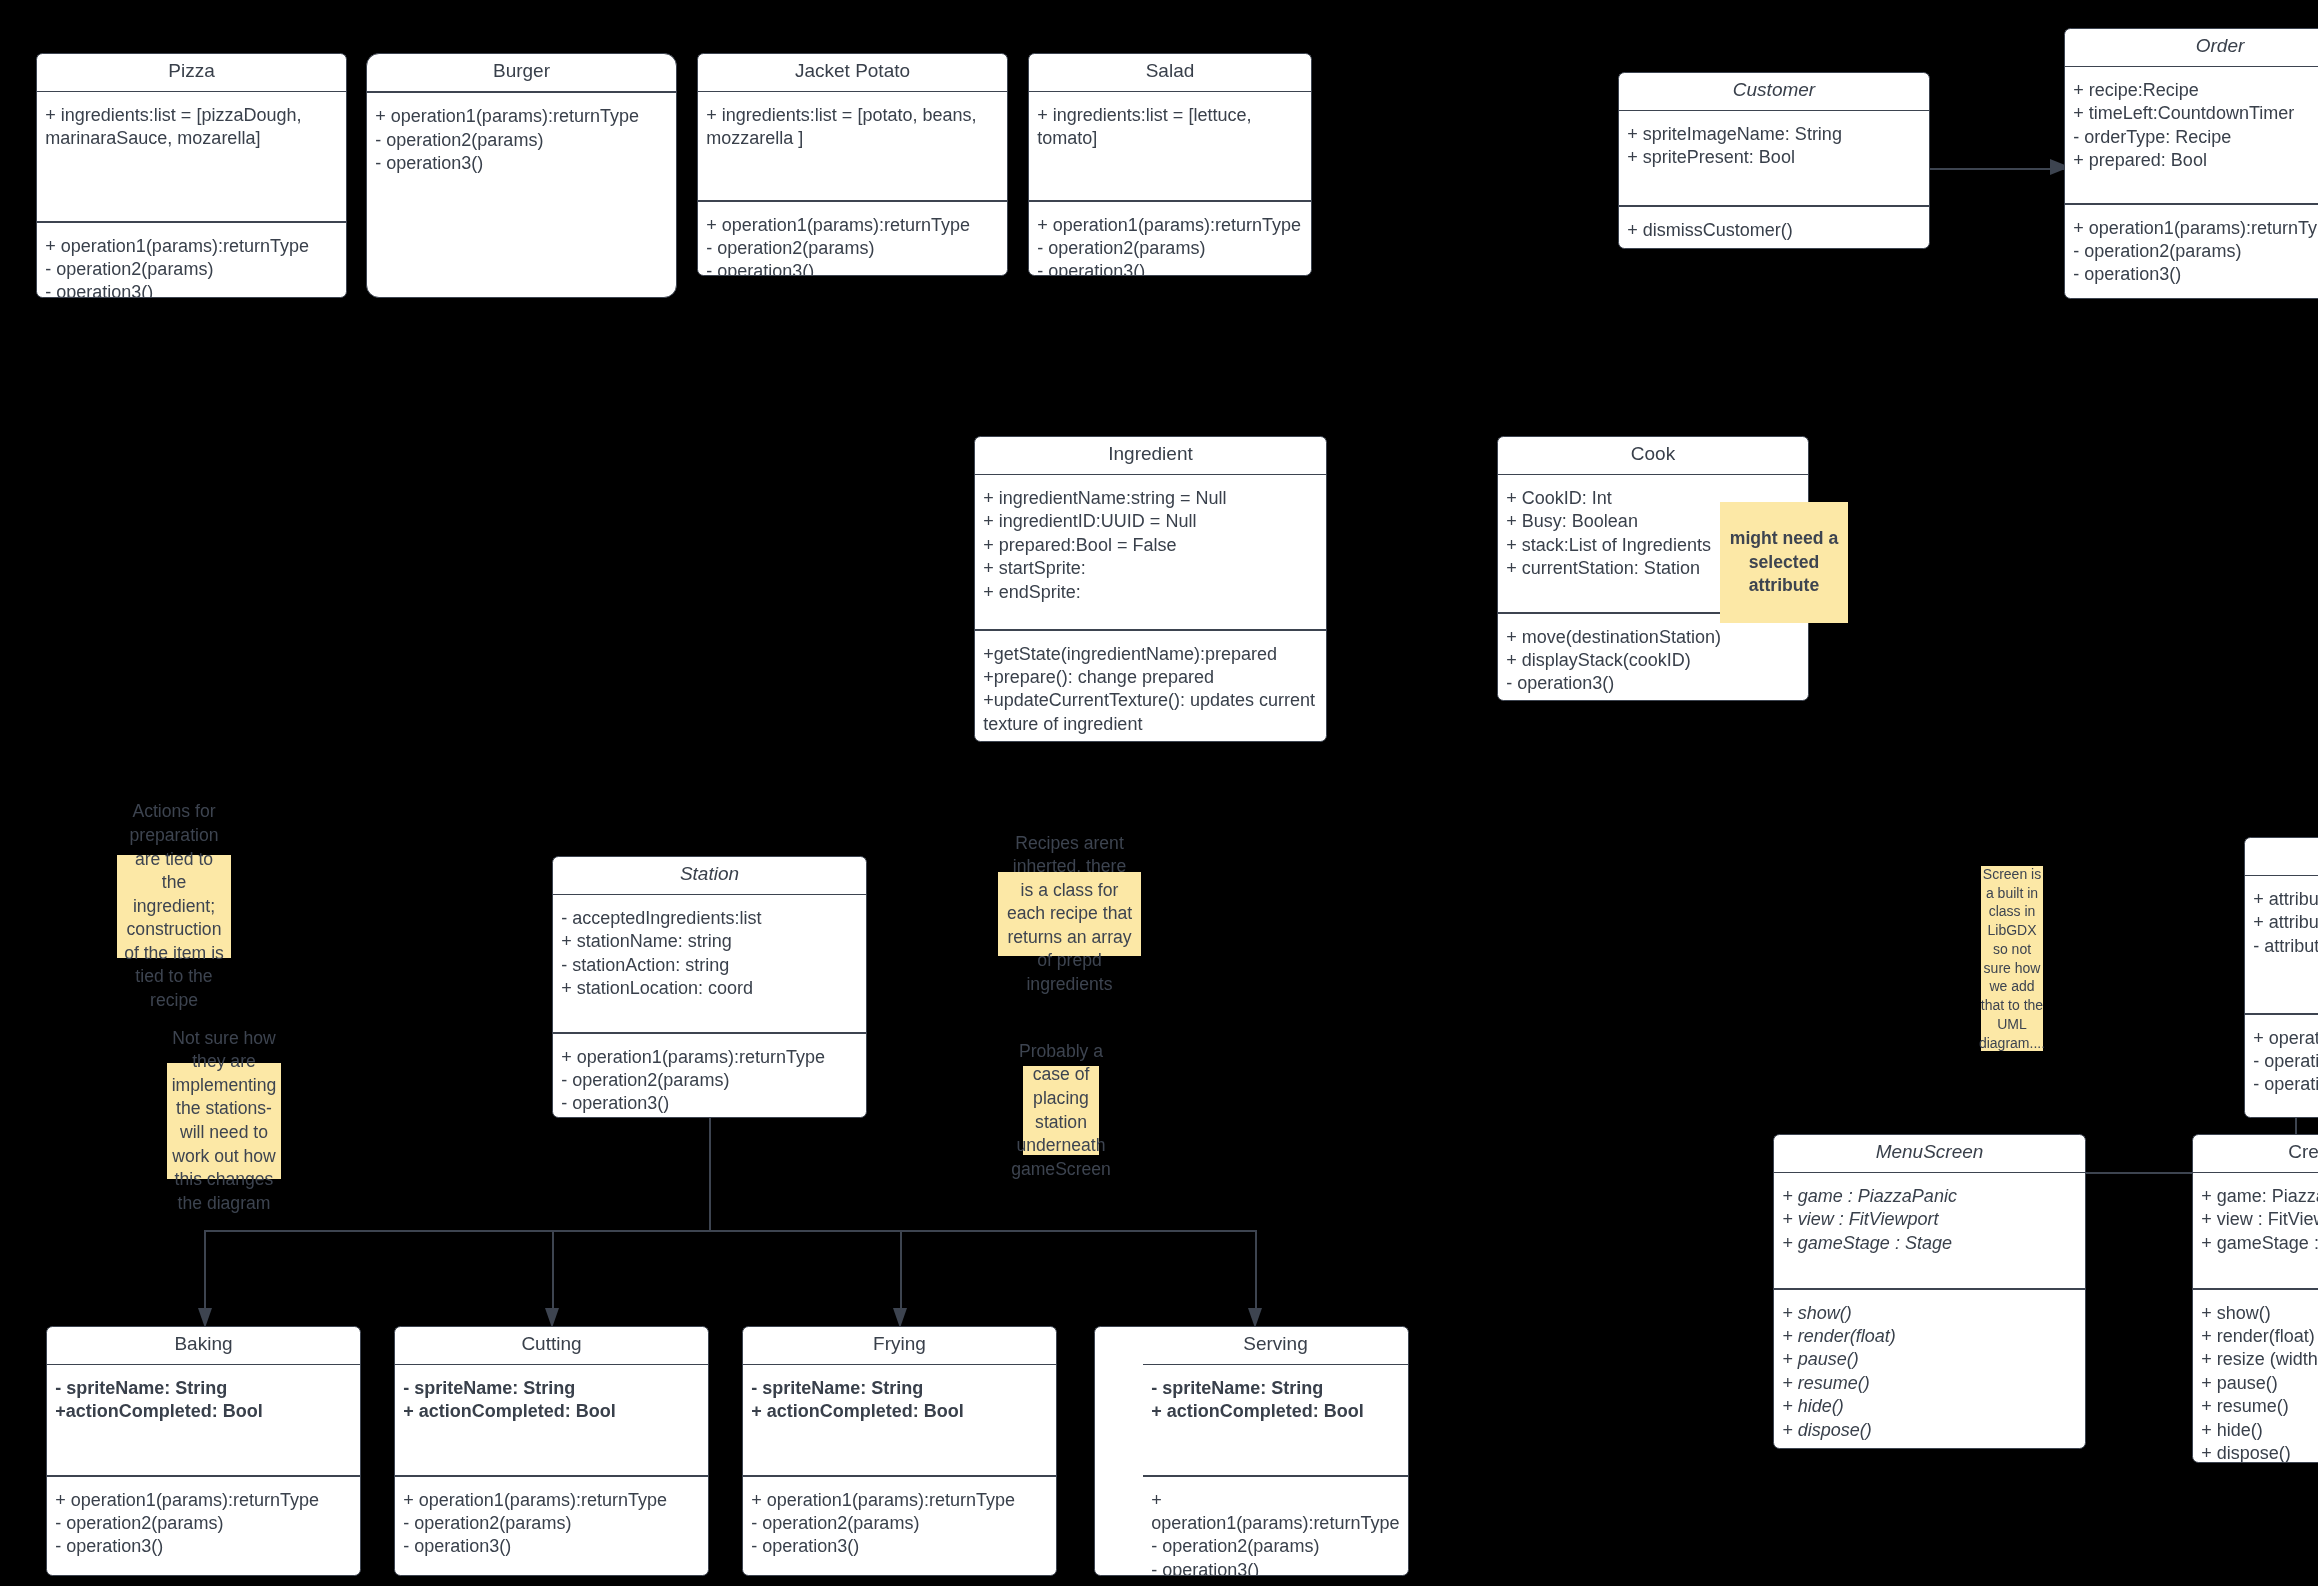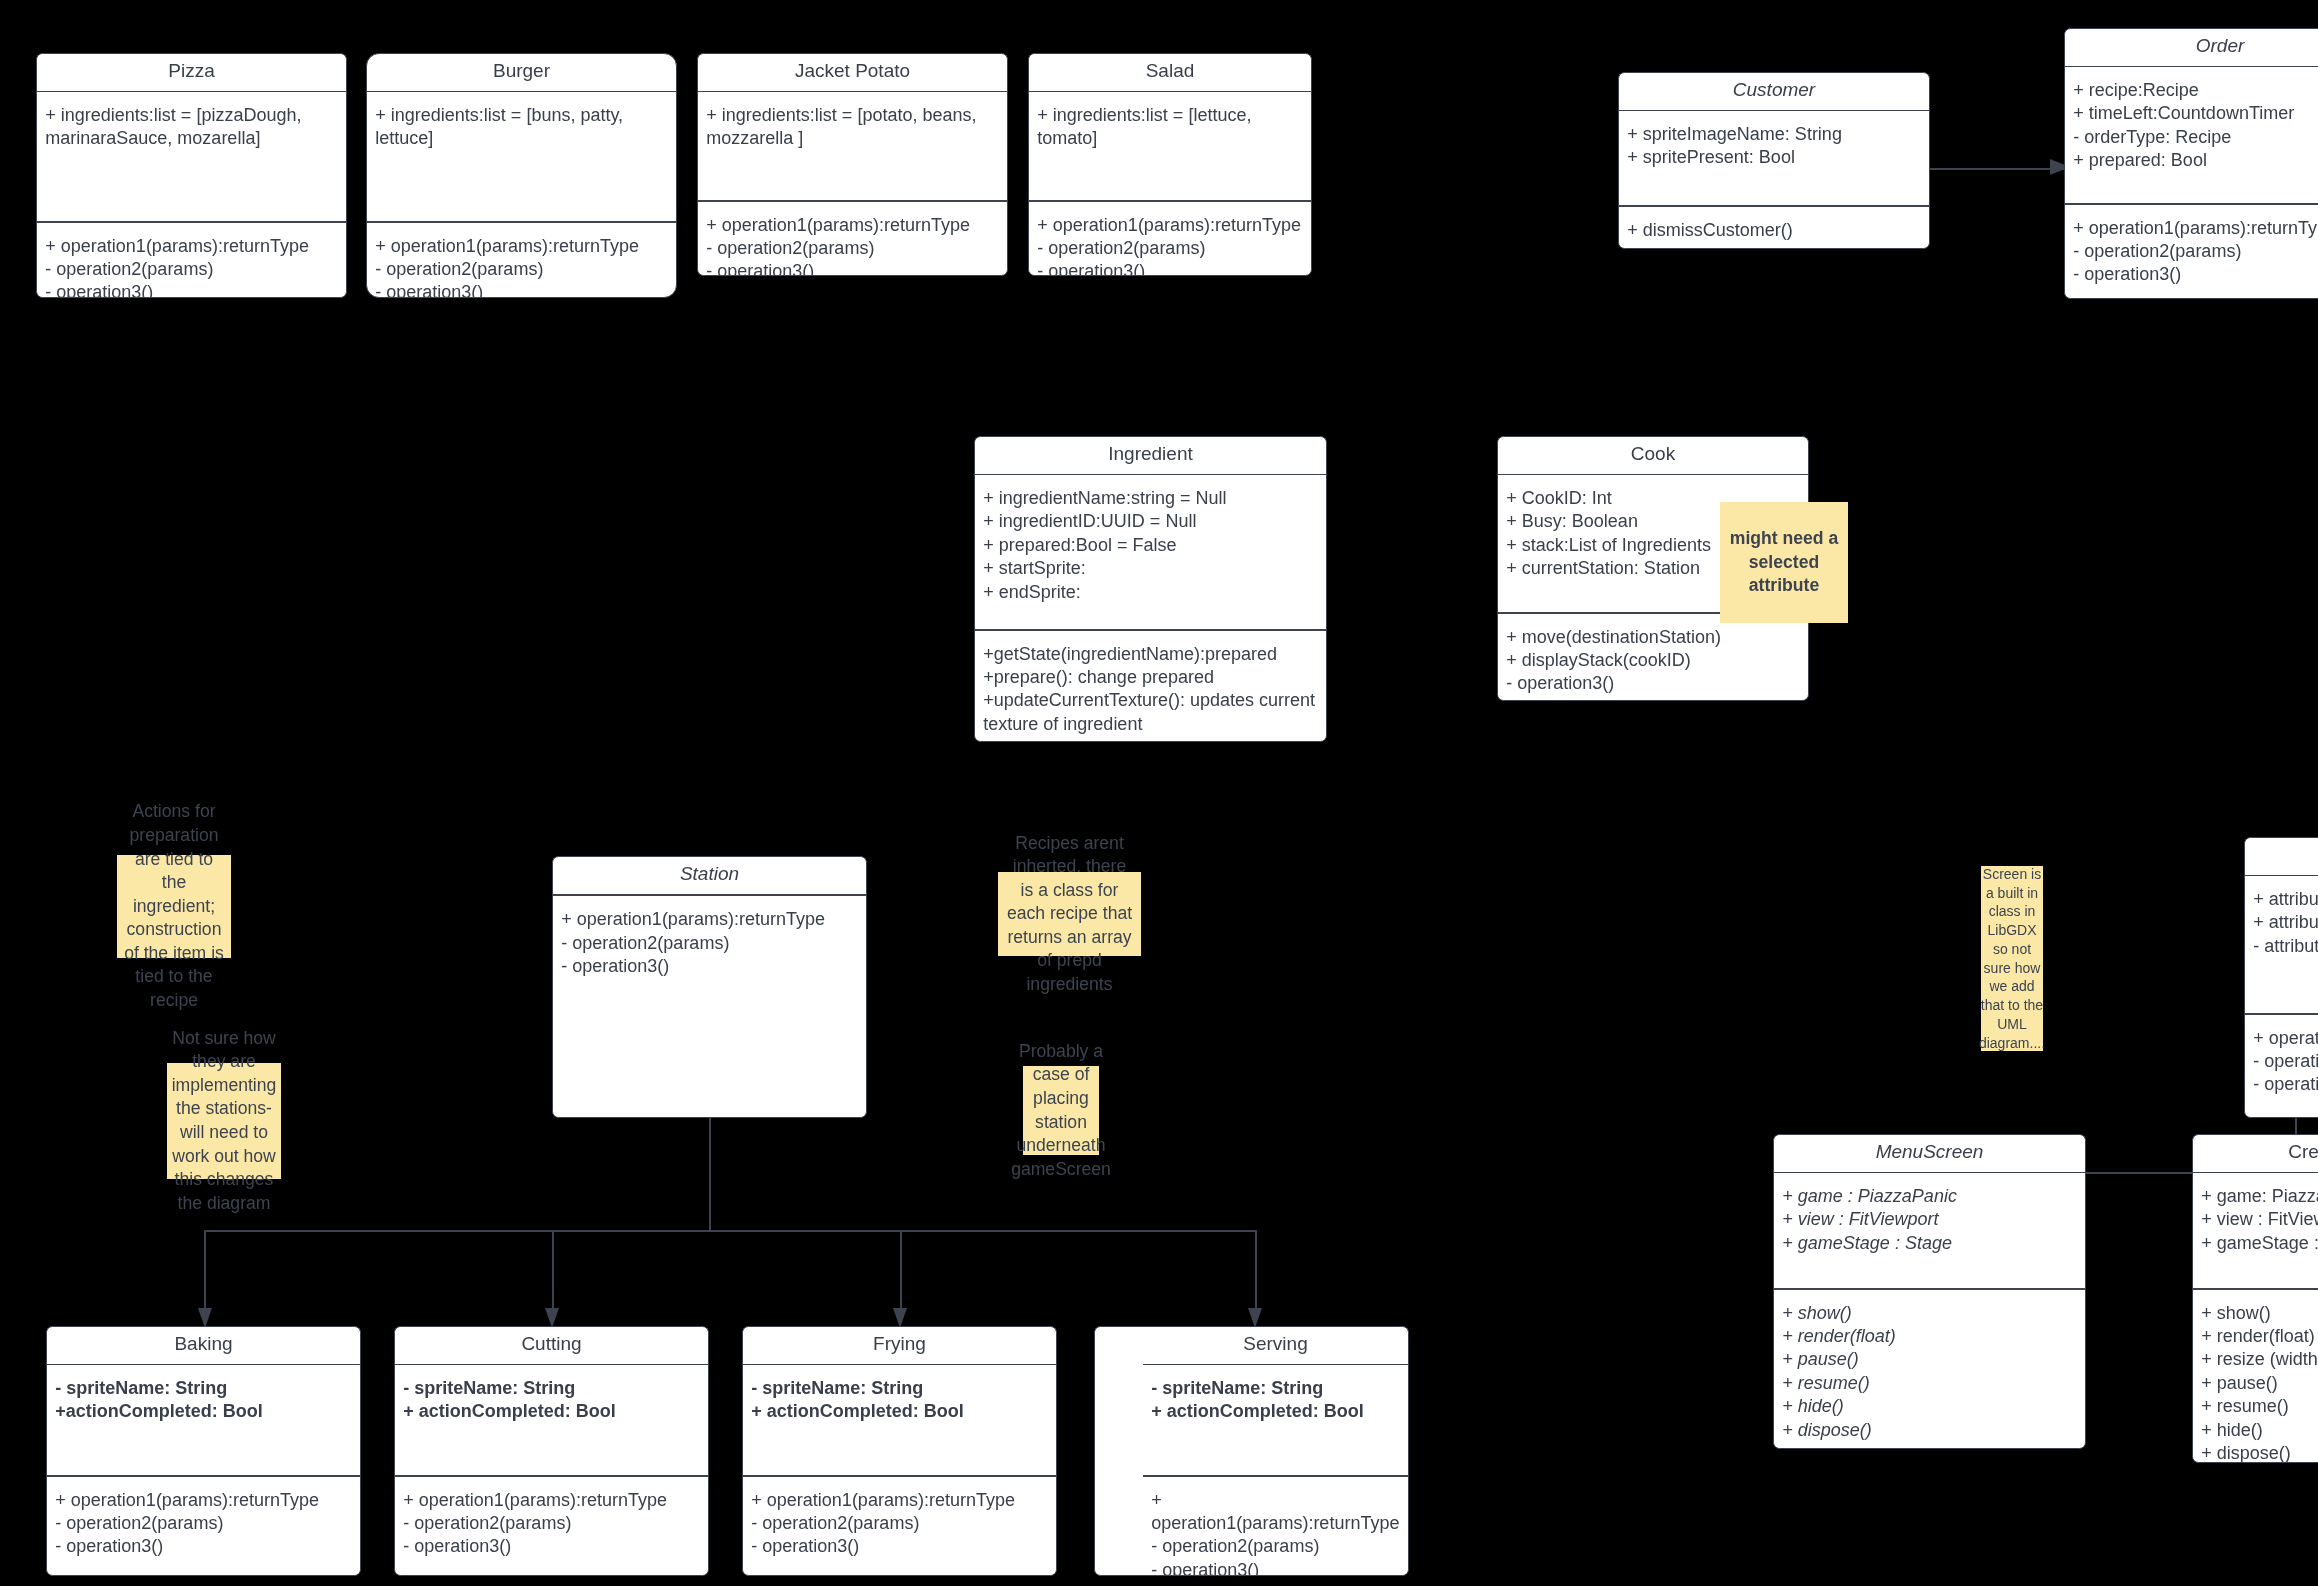--- a/index.html
+++ b/index.html
@@ -70,23 +70,20 @@
     <div class="sect">
       <div class="ln">+ operation1(params):returnType</div>
       <div class="ln">- operation2(params)</div>
       <div class="ln">- operation3()</div>
     </div>
   </div>
 
   <div class="uml" style="left:366px;top:53px;width:311px;height:245px;border-radius:13px;">
     <div class="cname">Burger</div>
     <div class="sep"></div>
-    <div class="sect" style="height:109px;">
-      <div class="ln">+ ingredients:list = [buns, patty, lettuce]</div>
-    </div>
     <div class="sep"></div>
     <div class="sect">
       <div class="ln">+ operation1(params):returnType</div>
       <div class="ln">- operation2(params)</div>
       <div class="ln">- operation3()</div>
     </div>
   </div>
 
   <div class="uml" style="left:697px;top:53px;width:311px;height:223px;">
     <div class="cname">Jacket Potato</div>
@@ -189,20 +186,26 @@
     <span>Actions for preparation are tied to the ingredient; construction of the item is tied to the recipe</span>
   </div>
 
   <div class="note" style="left:167px;top:1063px;width:114px;height:116px;">
     <span>Not sure how they are implementing the stations- will need to work out how this changes the diagram</span>
   </div>
 
   <div class="uml" style="left:552px;top:856px;width:315px;height:262px;">
     <div class="cname ital">Station</div>
     <div class="sep"></div>
+    <div class="sect" style="height:117px;">
+      <div class="ln">- acceptedIngredients:list</div>
+      <div class="ln">+ stationName: string</div>
+      <div class="ln">- stationAction: string</div>
+      <div class="ln">+ stationLocation: coord</div>
+    </div>
     <div class="sep"></div>
     <div class="sect">
       <div class="ln">+ operation1(params):returnType</div>
       <div class="ln">- operation2(params)</div>
       <div class="ln">- operation3()</div>
     </div>
   </div>
 
   <div class="note" style="left:998px;top:872px;width:143px;height:84px;">
     <span>Recipes arent inherted. there is a class for each recipe that returns an array of prepd ingredients</span>

